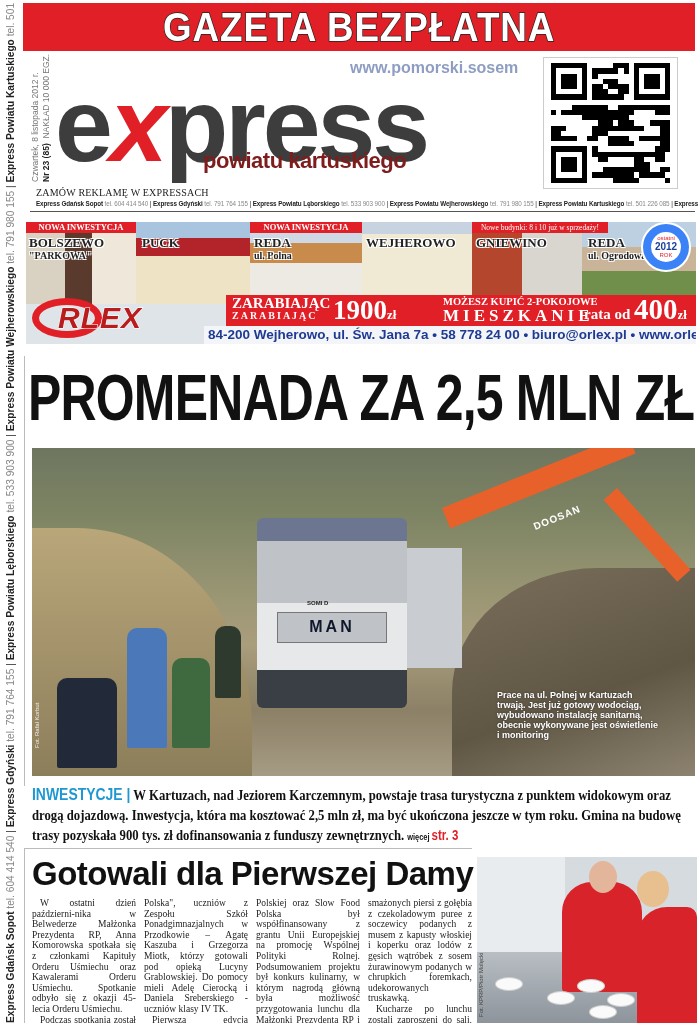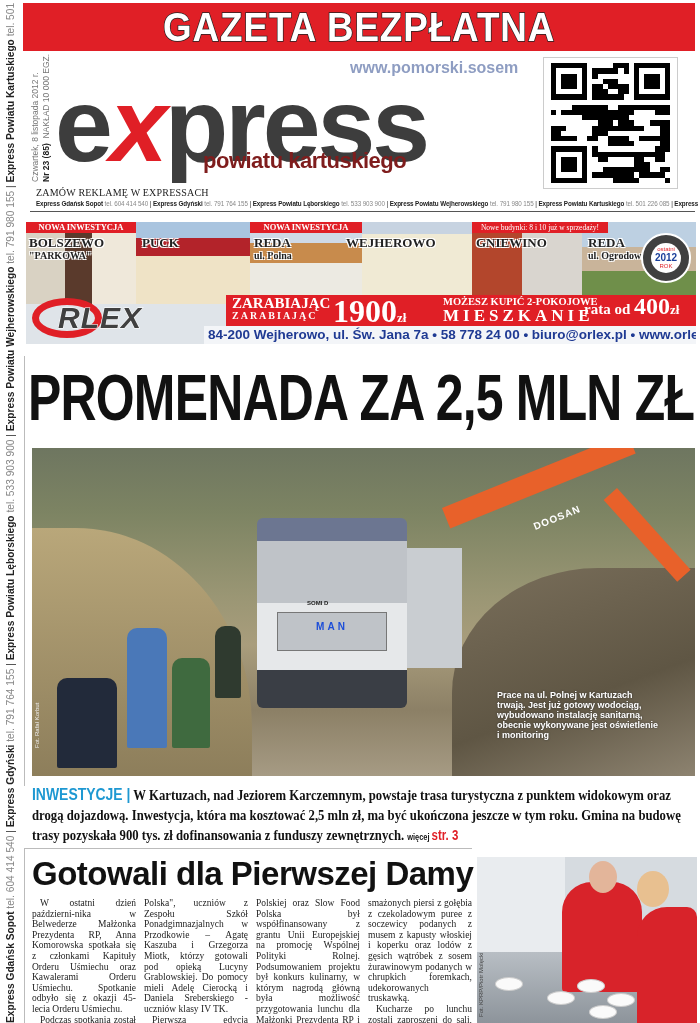--- a/index.html
+++ b/index.html
@@ -47,56 +47,56 @@
   .ad .p2 { left: 110px; width: 114px; background: linear-gradient(180deg,#a9c4df 0 20%,#b3232a 20% 42%,#efe3c6 42%); }
   .ad .p3 { left: 224px; width: 112px; background: linear-gradient(180deg,#cfd9e6 0 25%,#c88b4c 25% 50%,#eceae2 50%); }
   .ad .p4 { left: 336px; width: 110px; background: linear-gradient(180deg,#c7d3e1 0 15%,#f0ead4 15%); }
   .ad .p5 { left: 446px; width: 110px; background: linear-gradient(90deg,#b3462c 0 45%,#d9d5cf 45%); }
   .ad .p6 { left: 556px; width: 114px; background: linear-gradient(180deg,#bdd0e2 0 30%,#c9b49a 30% 60%,#6f8f4a 60%); }
   .ad .tag { position: absolute; top: 0; height: 11px; background: #e01f26; color: #fff; font-family: "Liberation Serif", serif;
     font-size: 8.5px; text-align: center; line-height: 11px; font-weight: bold; }
   .ad .place { position: absolute; font-family: "Liberation Serif", serif; font-weight: bold; font-size: 13px; color: #222;
     text-shadow: 1px 1px 0 #fff, -1px -1px 0 #fff, 1px -1px 0 #fff, -1px 1px 0 #fff; line-height: 13px; }
   .ad .place small { display: block; font-size: 10px; }
-  .ad .badge { position: absolute; left: 615px; top: 11px; width: 50px; height: 50px; border-radius: 50%; background: #404040;
+  .ad .badge { position: absolute; left: 615px; top: 0; width: 50px; height: 50px; border-radius: 50%; background: #3b82f6;
     border: 2px solid #fff; display: flex; flex-direction: column; align-items: center; justify-content: center; }
   .ad .badge .inner { width: 30px; height: 30px; border-radius: 50%; background: #fff; display: flex; flex-direction: column;
     align-items: center; justify-content: center; color: #e01f26; font-size: 6px; line-height: 7px; }
   .ad .badge .yr { font-size: 10px; font-weight: bold; color: #1a3f9a; line-height: 10px; }
   .ad .redbar { position: absolute; left: 200px; top: 73px; width: 470px; height: 44px; background: #e01f26; color: #fff; }
   .ad .redbar .a { position: absolute; left: 6px; top: 1px; font-family: "Liberation Serif", serif; font-weight: bold; font-size: 15px; line-height: 14px; }
   .ad .redbar .a small { display: block; font-size: 10px; letter-spacing: 2px; line-height: 12px; }
   .ad .redbar .b { position: absolute; left: 107px; top: -2px; font-family: "Liberation Serif", serif; font-weight: bold; font-size: 29px; }
   .ad .redbar .b span { font-size: 13px; }
   .ad .redbar .c { position: absolute; left: 217px; top: 1px; font-family: "Liberation Serif", serif; font-weight: bold; font-size: 10.5px; line-height: 12px; }
   .ad .redbar .c big { display: block; font-size: 17px; letter-spacing: 4px; line-height: 16px; }
   .ad .redbar .d { position: absolute; left: 358px; top: -2px; font-family: "Liberation Serif", serif; font-weight: bold; font-size: 15px; }
-  .ad .redbar .d b { font-size: 24px; }
+  .ad .redbar .d b { font-size: 29px; }
   .ad .redbar .d span { font-size: 13px; }
   .ad .orlex { position: absolute; left: 6px; top: 76px; width: 190px; height: 40px; }
   .ad .orlex .ring { position: absolute; left: 0; top: 0; width: 70px; height: 40px; border: 7px solid #e01f26; border-radius: 50%; }
-  .ad .orlex .txt { position: absolute; left: 26px; top: 3px; font-weight: bold; font-style: italic; font-size: 30px; color: #404040;
+  .ad .orlex .txt { position: absolute; left: 26px; top: 3px; font-weight: bold; font-style: italic; font-size: 30px; color: #b91c1c;
     letter-spacing: 1px; -webkit-text-stroke: 1px #fff; paint-order: stroke fill; }
   .ad .address { position: absolute; left: 178px; top: 104px; width: 492px; height: 18px; background: #f3f5f8; color: #1f3a93;
     font-weight: bold; font-size: 13.5px; line-height: 18px; padding-left: 4px; white-space: nowrap; }
 
   
   .headline { position: absolute; left: 28px; top: 356px; font-family: "Liberation Sans", sans-serif; font-weight: bold;
     font-size: 64px; letter-spacing: -1px; color: #111; transform: scaleX(0.78); transform-origin: 0 0; white-space: nowrap; line-height: 84px; }
   .vline { position: absolute; left: 24px; top: 356px; width: 1px; height: 430px; background: #bbb; }
 
   
   .photo { position: absolute; left: 32px; top: 448px; width: 663px; height: 328px; overflow: hidden;
     background: linear-gradient(180deg,#6e7660 0%,#7d8463 20%,#9a9674 45%,#a99d7c 60%,#8c8066 80%,#a69b84 100%); }
   .photo .hill-left { position: absolute; left: 0; top: 80px; width: 220px; height: 248px; background: linear-gradient(180deg,#b9a77a,#8d7e5b); border-top-right-radius: 80%; }
   .photo .dirt { position: absolute; left: 420px; top: 120px; width: 243px; height: 208px; background: linear-gradient(160deg,#7a6f5b,#5f5644 60%,#8d8370); border-top-left-radius: 60%; }
   .photo .truck { position: absolute; left: 205px; top: 60px; width: 225px; height: 220px; }
   .photo .truck .cab { position: absolute; left: 20px; top: 10px; width: 150px; height: 190px; background: linear-gradient(180deg,#6c7691 0 12%,#bfc3c8 12% 45%,#e6e8ea 45% 80%,#3a3e45 80%); border-radius: 6px; }
   .photo .truck .bed { position: absolute; left: 170px; top: 40px; width: 55px; height: 120px; background: #c9cdd1; }
-  .photo .truck .grille { position: absolute; left: 40px; top: 104px; width: 110px; height: 39px; background: #bfc3c8; border: 1px solid #777; color: #1d4ed8; font-size: 10px; font-weight: bold; text-align: center; line-height: 28px; letter-spacing: 3px; }
+  .photo .truck .grille { position: absolute; left: 40px; top: 104px; width: 110px; height: 31px; background: #bfc3c8; border: 1px solid #777; color: #0f172a; font-size: 16px; font-weight: bold; text-align: center; line-height: 28px; letter-spacing: 3px; }
   .photo .truck .brand { position: absolute; left: 70px; top: 92px; font-size: 6px; color: #222; font-weight: bold; }
   .photo .boom { position: absolute; left: 410px; top: 60px; width: 200px; height: 22px; background: #e8612a; transform: rotate(-22deg); transform-origin: 0 0; }
   .photo .arm { position: absolute; left: 585px; top: 40px; width: 110px; height: 18px; background: #e8612a; transform: rotate(48deg); transform-origin: 0 0; }
   .photo .doosan { position: absolute; left: 500px; top: 64px; color: #fff; font-weight: bold; font-size: 10px; transform: rotate(-22deg); letter-spacing: 1px; }
   .photo .caption { position: absolute; left: 465px; top: 242px; width: 165px; color: #fff; font-size: 9px; font-weight: bold; line-height: 10px;
     text-shadow: 0 0 2px #333; }
   .photo .credit { position: absolute; left: 2px; top: 300px; font-size: 6px; color: #eee; transform: rotate(-90deg); transform-origin: 0 0; white-space: nowrap; }
   .photo .person { position: absolute; background: #2d3a55; border-radius: 10px 10px 2px 2px; }
 
   
@@ -361,35 +361,35 @@
   <div class="panel p5"></div>
   <div class="panel p6"></div>
 
   <div class="tag" style="left:0;width:110px;">NOWA INWESTYCJA</div>
   <div class="tag" style="left:224px;width:112px;">NOWA INWESTYCJA</div>
   <div class="tag" style="left:446px;width:136px;font-size:7.5px;font-weight:normal;">Nowe budynki: 8 i 10 już w sprzedaży!</div>
 
   <div class="place" style="left:3px;top:14px;"><span>BOLSZEWO</span><small>"PARKOWA"</small></div>
   <div class="place" style="left:116px;top:14px;"><span>PUCK</span></div>
   <div class="place" style="left:228px;top:14px;"><span>REDA</span><small>ul. Polna</small></div>
-  <div class="place" style="left:320px;top:14px;"><span>WEJHEROWO</span></div>
+  <div class="place" style="left:340px;top:14px;"><span>WEJHEROWO</span></div>
   <div class="place" style="left:450px;top:14px;"><span>GNIEWINO</span></div>
   <div class="place" style="left:562px;top:14px;"><span>REDA</span><small>ul. Ogrodowa</small></div>
 
   <div class="badge">
     <div class="inner">
       <span>ostatni</span>
       <span class="yr">2012</span>
       <span>ROK</span>
     </div>
   </div>
 
   <div class="redbar">
     <div class="a"><span>ZARABIAJĄC</span><small>ZARABIAJĄC</small></div>
-    <div class="b"><span style="font-size:32px;">1900</span><span>zł</span></div>
+    <div class="b"><span style="font-size:27px;">1900</span><span>zł</span></div>
     <div class="c"><span>MOŻESZ KUPIĆ 2-POKOJOWE</span><big>MIESZKANIE</big></div>
     <div class="d"><span style="font-size:15px;">rata od</span> <b>400</b><span>zł</span></div>
   </div>
 
   <div class="orlex">
     <div class="ring"></div>
     <div class="txt">RLEX</div>
   </div>
   <div class="address">84-200 Wejherowo, ul. Św. Jana 7a  •  58 778 24 00  •  biuro@orlex.pl  •  www.orlex.pl</div>
 </div>

